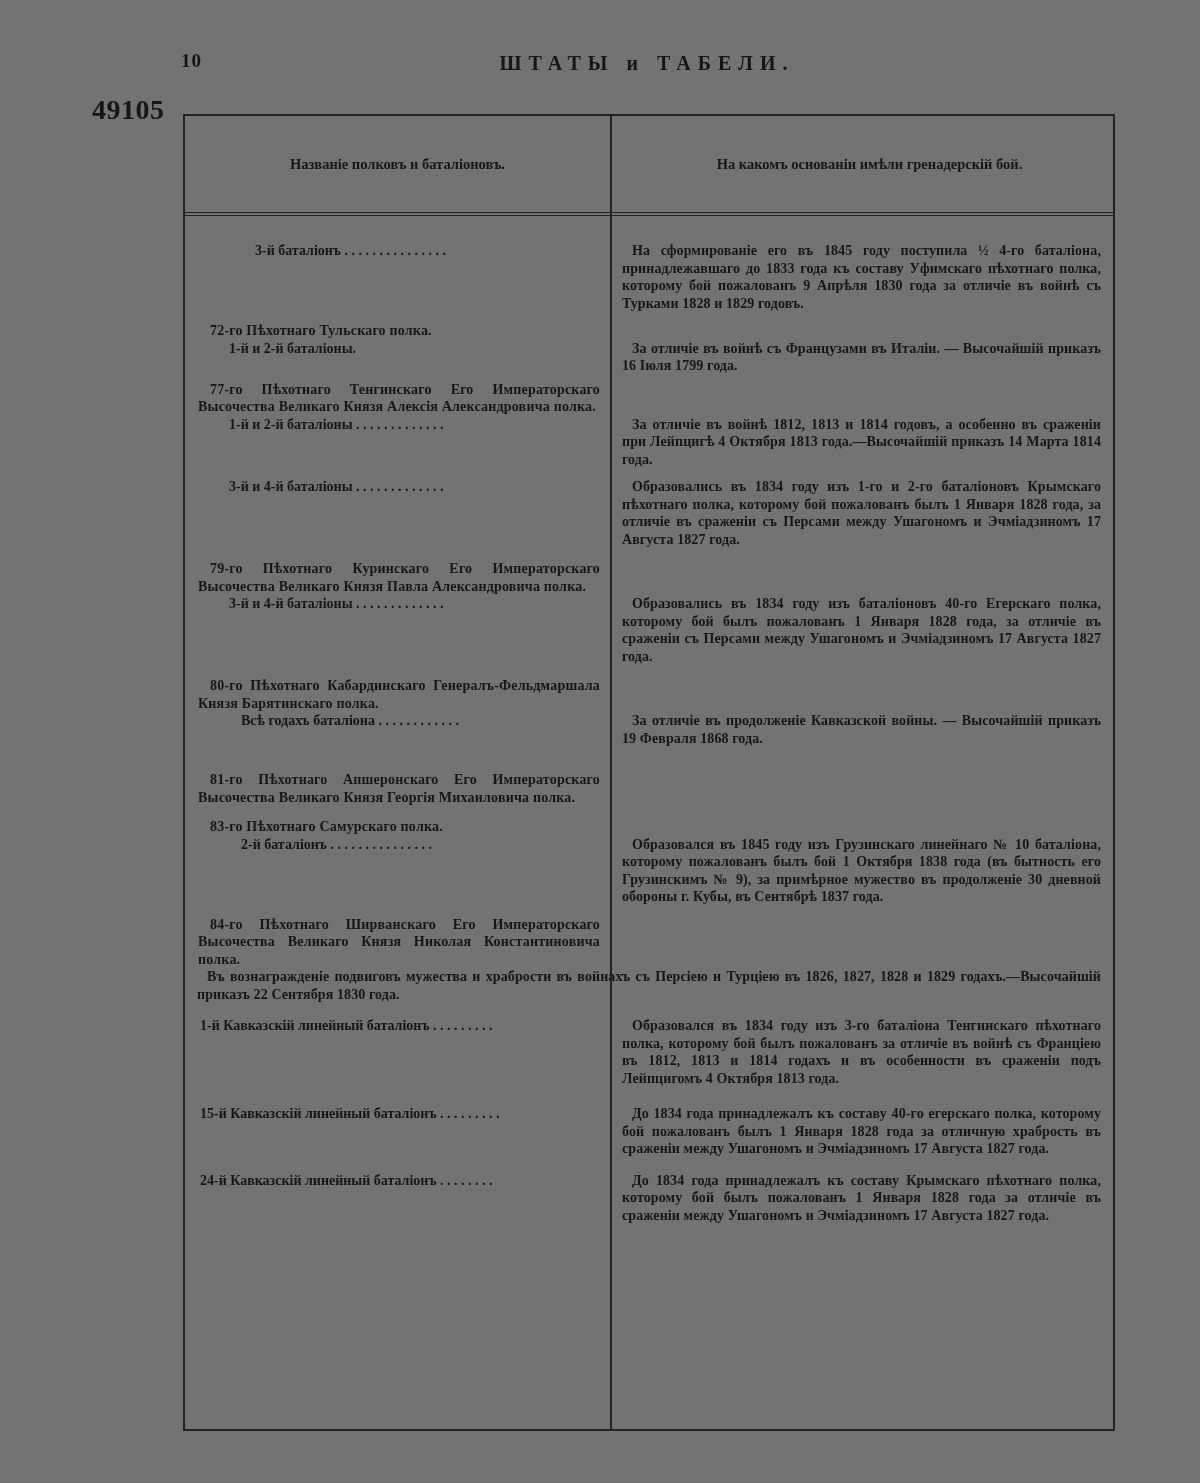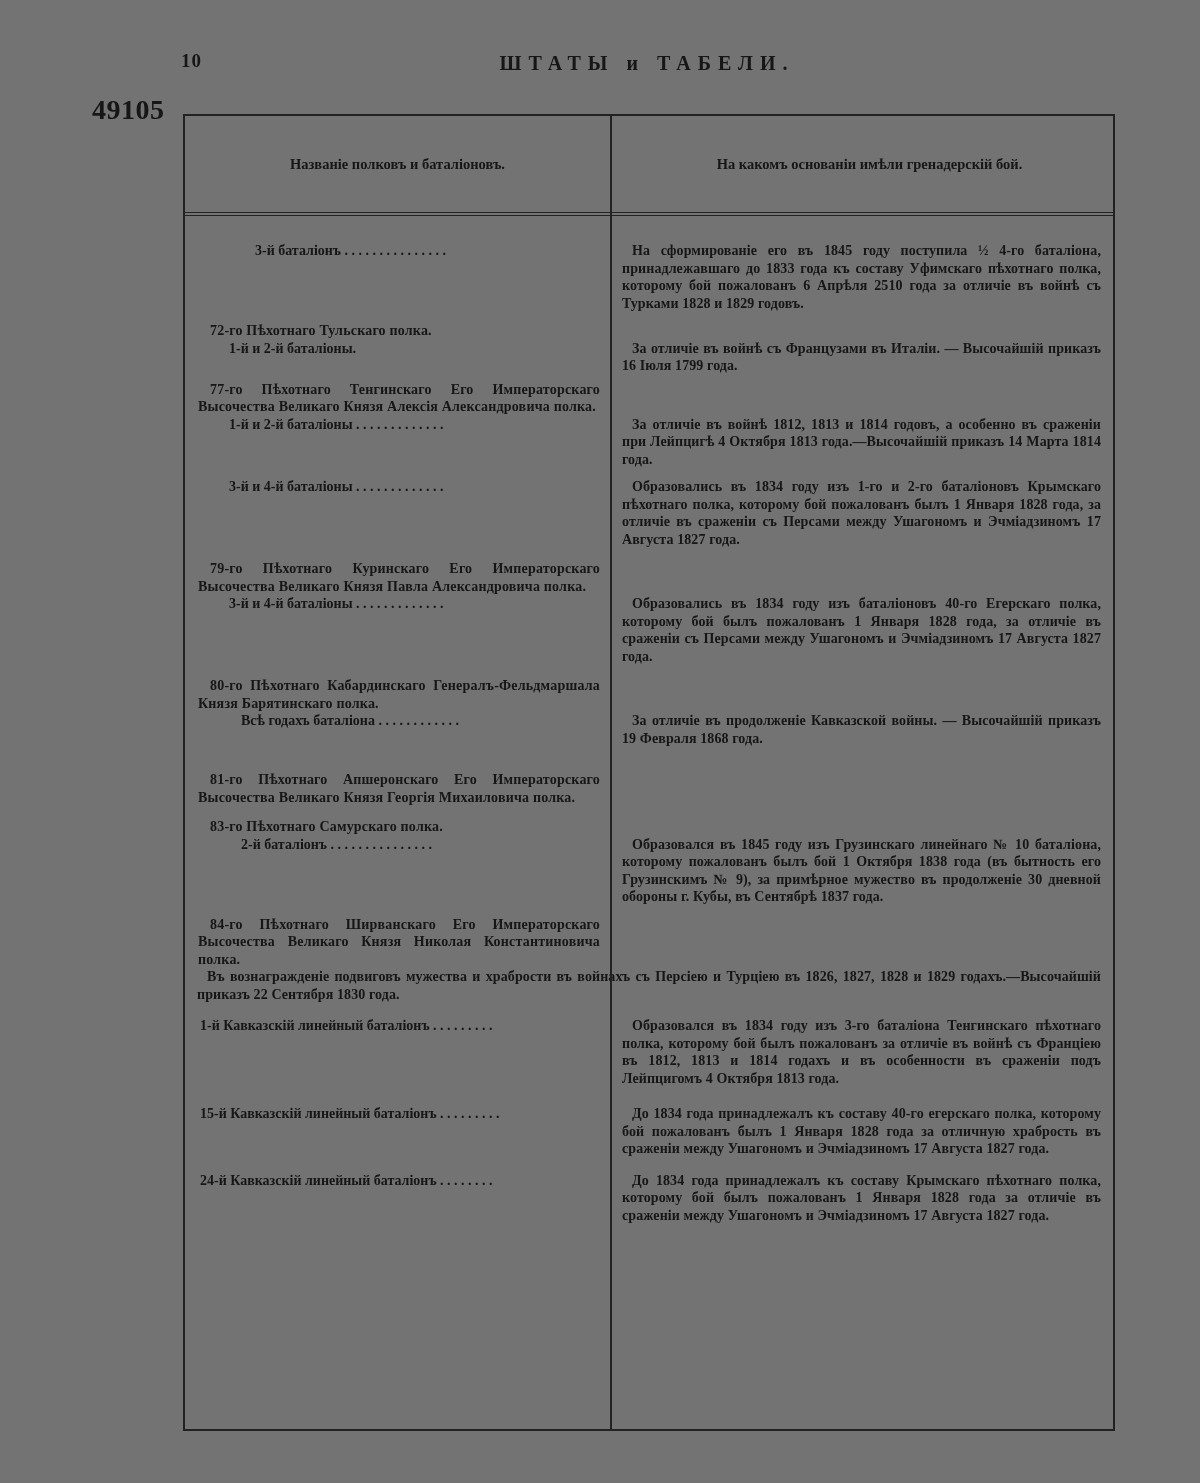--- a/index.html
+++ b/index.html
@@ -49,21 +49,21 @@
     <div class="vline"></div>
 
     <div class="thead">
       <div class="th th-left">Названіе полковъ и баталіоновъ.</div>
       <div class="th th-right">На какомъ основаніи имѣли гренадерскій бой.</div>
     </div>
 
     <div class="row" style="margin-top:26px">
       <div class="pair">
         <div class="batt" style="padding-left:70px">3-й баталіонъ . . . . . . . . . . . . . . .</div>
-        <div class="basis">На сформированіе его въ 1845 году поступила ½ 4-го баталіона, принадлежавшаго до 1833 года къ составу Уфимскаго пѣхотнаго полка, которому бой пожалованъ 6 Апрѣля 2510 года за отличіе въ войнѣ съ Турками 1828 и 1829 годовъ.</div>
+        <div class="basis">На сформированіе его въ 1845 году поступила ½ 4-го баталіона, принадлежавшаго до 1833 года къ составу Уфимскаго пѣхотнаго полка, которому бой пожалованъ 9 Апрѣля 1830 года за отличіе въ войнѣ съ Турками 1828 и 1829 годовъ.</div>
       </div>
     </div>
 
     <div class="row" style="margin-top:10px">
       <div class="heading">72-го Пѣхотнаго Тульскаго полка.</div>
       <div class="pair">
         <div class="batt">1-й и 2-й баталіоны.</div>
         <div class="basis">За отличіе въ войнѣ съ Французами въ Италіи. — Высочайшій приказъ 16 Іюля 1799 года.</div>
       </div>
     </div>

